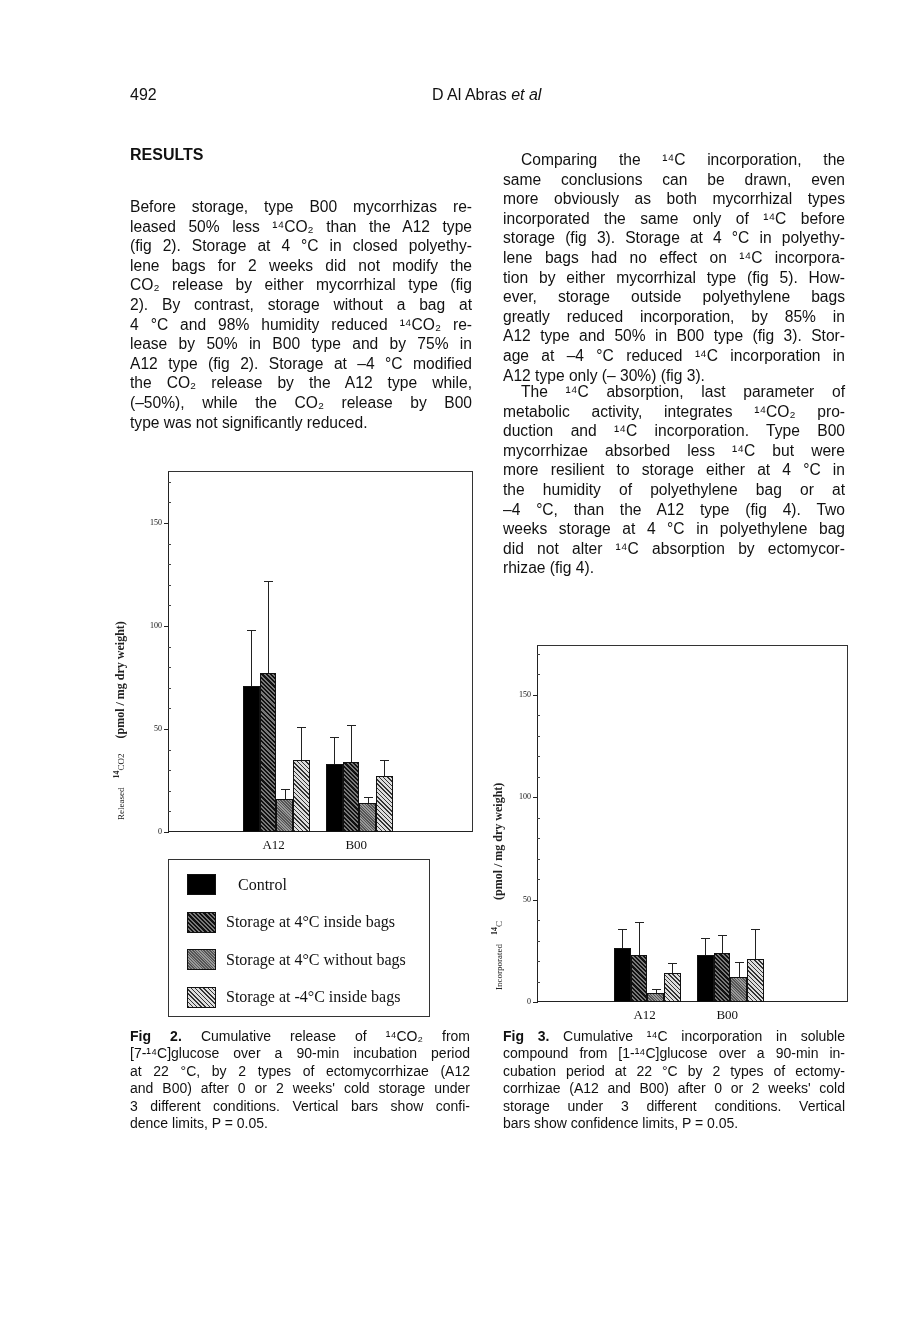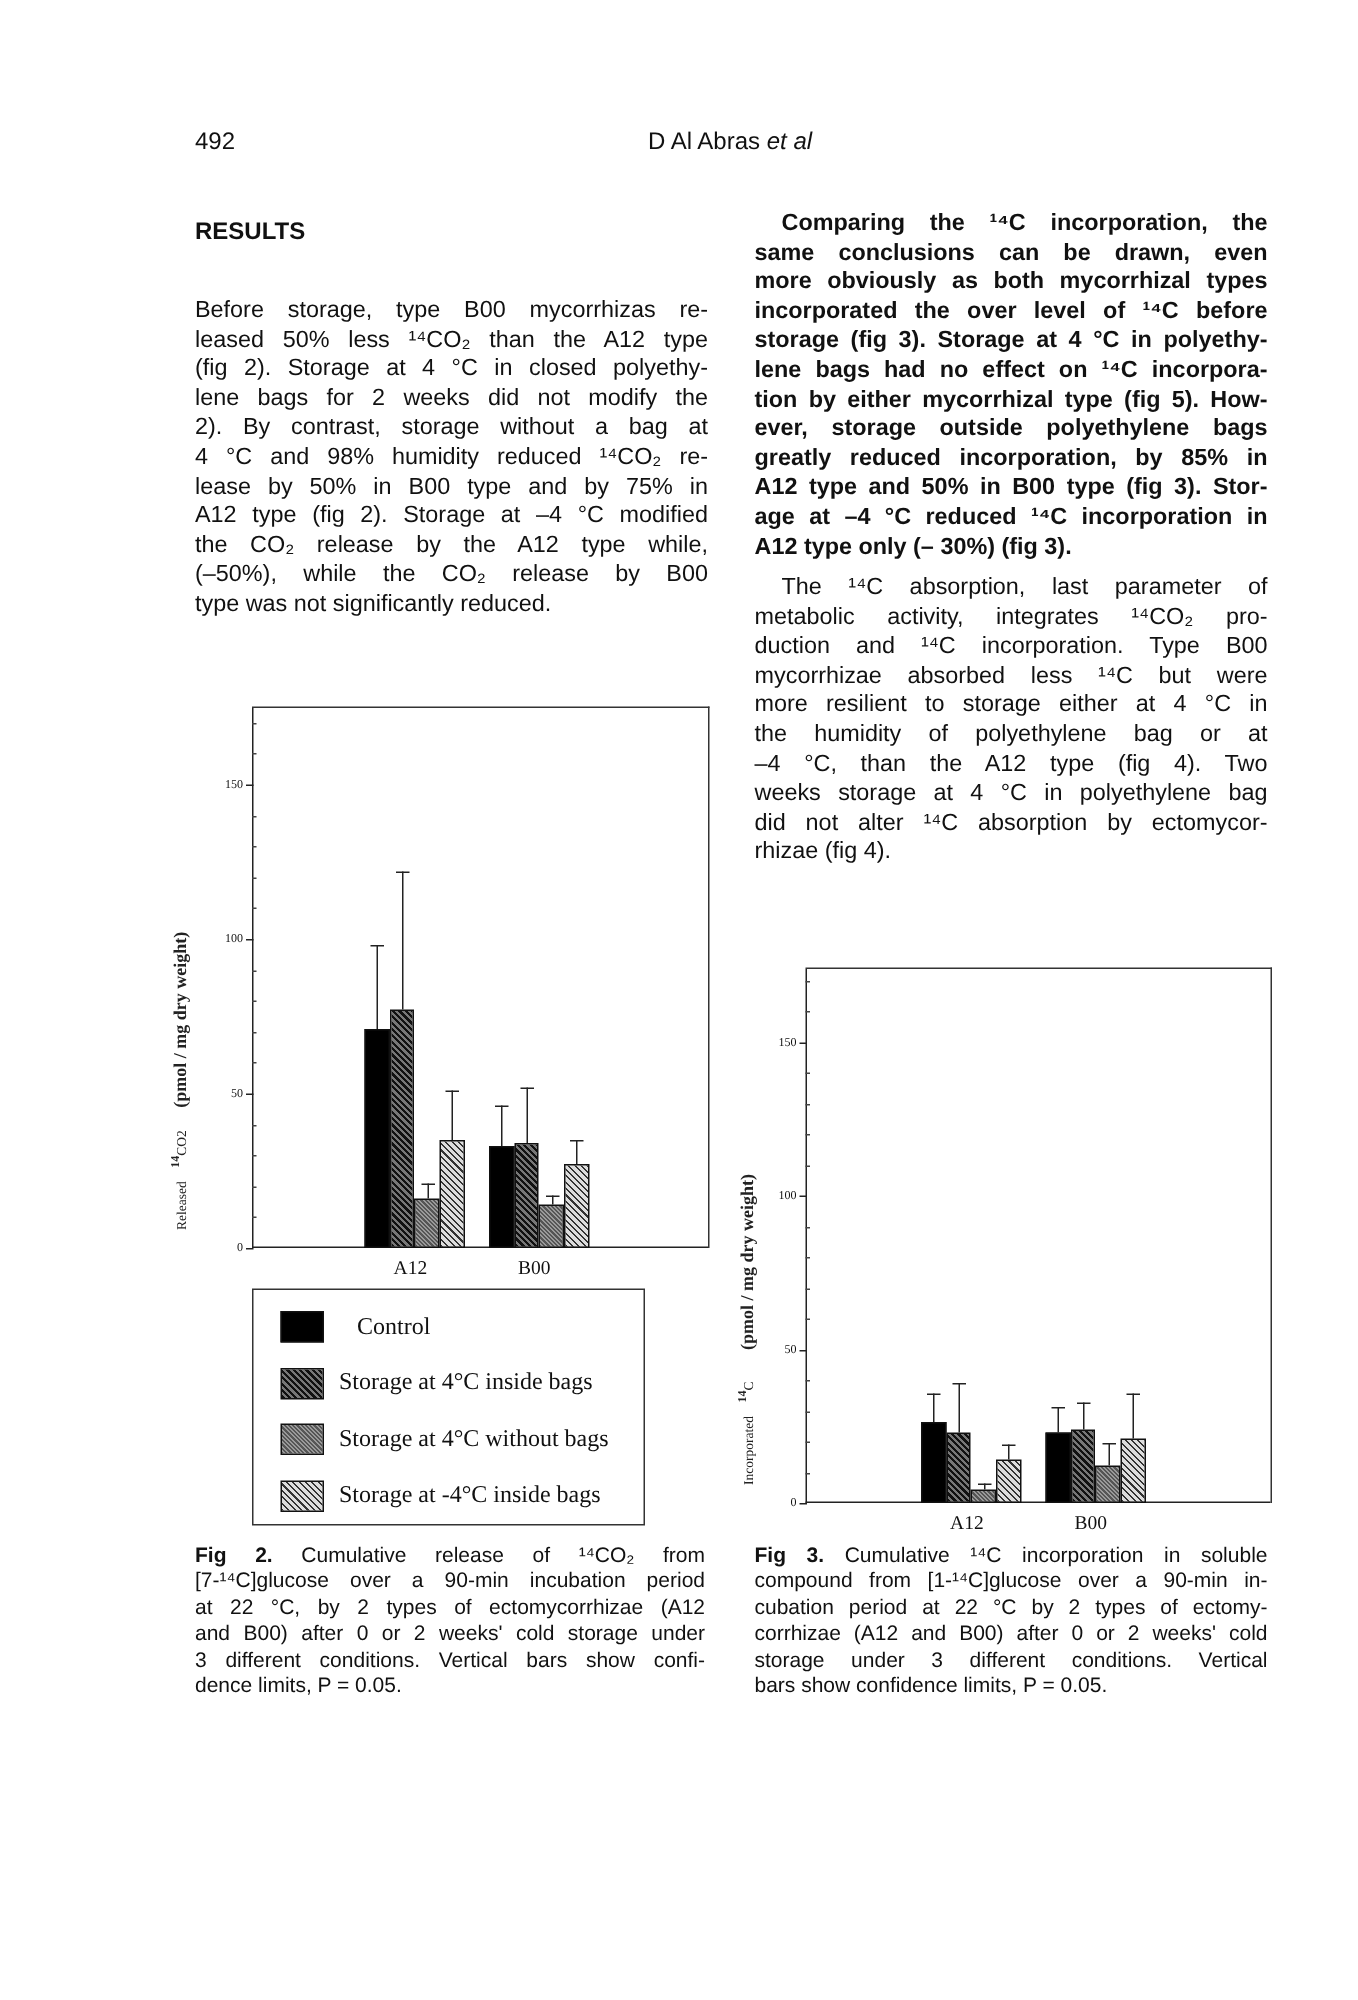--- a/index.html
+++ b/index.html
@@ -34,34 +34,35 @@
 
 <div class="abs hdr" style="left:130px;top:86px;">492</div>
 <div class="abs hdr" style="left:432px;top:86px;"><span>D Al Abras</span> <i>et al</i></div>
 
 <div class="abs heading" style="left:130px;top:146px;">RESULTS</div>
 <div class="abs col" id="leftpara" style="left:130px;top:197px;width:342px;">
     <div style="text-align-last: justify;">Before storage, type B00 mycorrhizas re-</div>
     <div style="text-align-last: justify;">leased 50% less ¹⁴CO₂ than the A12 type</div>
     <div style="text-align-last: justify;">(fig 2). Storage at 4 °C in closed polyethy-</div>
     <div style="text-align-last: justify;">lene bags for 2 weeks did not modify the</div>
+    <div style="text-align-last: justify;">CO₂ release by either mycorrhizal type (fig</div>
     <div style="text-align-last: justify;">2). By contrast, storage without a bag at</div>
     <div style="text-align-last: justify;">4 °C and 98% humidity reduced ¹⁴CO₂ re-</div>
     <div style="text-align-last: justify;">lease by 50% in B00 type and by 75% in</div>
     <div style="text-align-last: justify;">A12 type (fig 2). Storage at –4 °C modified</div>
     <div style="text-align-last: justify;">the CO₂ release by the A12 type while,</div>
     <div style="text-align-last: justify;">(–50%), while the CO₂ release by B00</div>
     <div style="text-align-last: left;">type was not significantly reduced.</div>
   </div>
 
-<div class="abs col" id="rightpara1" style="left:503px;top:139px;width:342px;font-weight:bold;">
+<div class="abs col" id="rightpara1" style="left:503px;top:150px;width:342px;">
     <div style="text-align-last: justify; text-indent: 18px;">Comparing the ¹⁴C incorporation, the</div>
     <div style="text-align-last: justify;">same conclusions can be drawn, even</div>
     <div style="text-align-last: justify;">more obviously as both mycorrhizal types</div>
-    <div style="text-align-last: justify;">incorporated the over level of ¹⁴C before</div>
+    <div style="text-align-last: justify;">incorporated the same only of ¹⁴C before</div>
     <div style="text-align-last: justify;">storage (fig 3). Storage at 4 °C in polyethy-</div>
     <div style="text-align-last: justify;">lene bags had no effect on ¹⁴C incorpora-</div>
     <div style="text-align-last: justify;">tion by either mycorrhizal type (fig 5). How-</div>
     <div style="text-align-last: justify;">ever, storage outside polyethylene bags</div>
     <div style="text-align-last: justify;">greatly reduced incorporation, by 85% in</div>
     <div style="text-align-last: justify;">A12 type and 50% in B00 type (fig 3). Stor-</div>
     <div style="text-align-last: justify;">age at –4 °C reduced ¹⁴C incorporation in</div>
     <div style="text-align-last: left;">A12 type only (– 30%) (fig 3).</div>
   </div>
 <div class="abs col" id="rightpara2" style="left:503px;top:382px;width:342px;">

